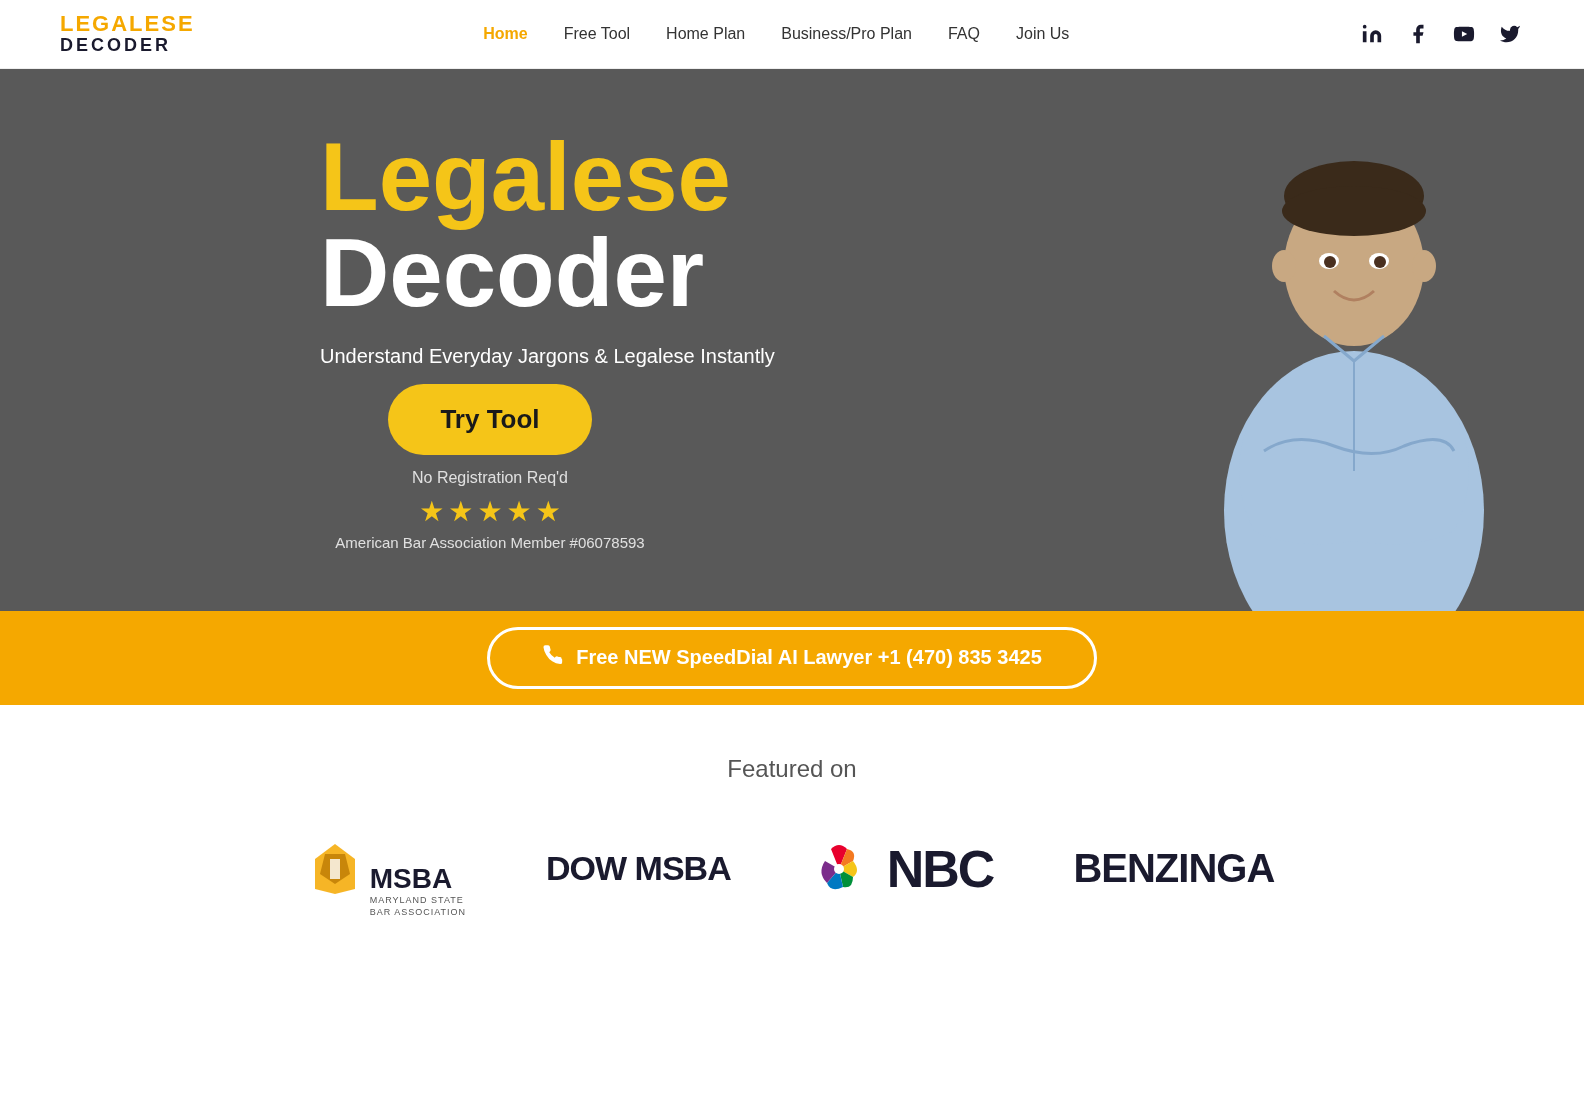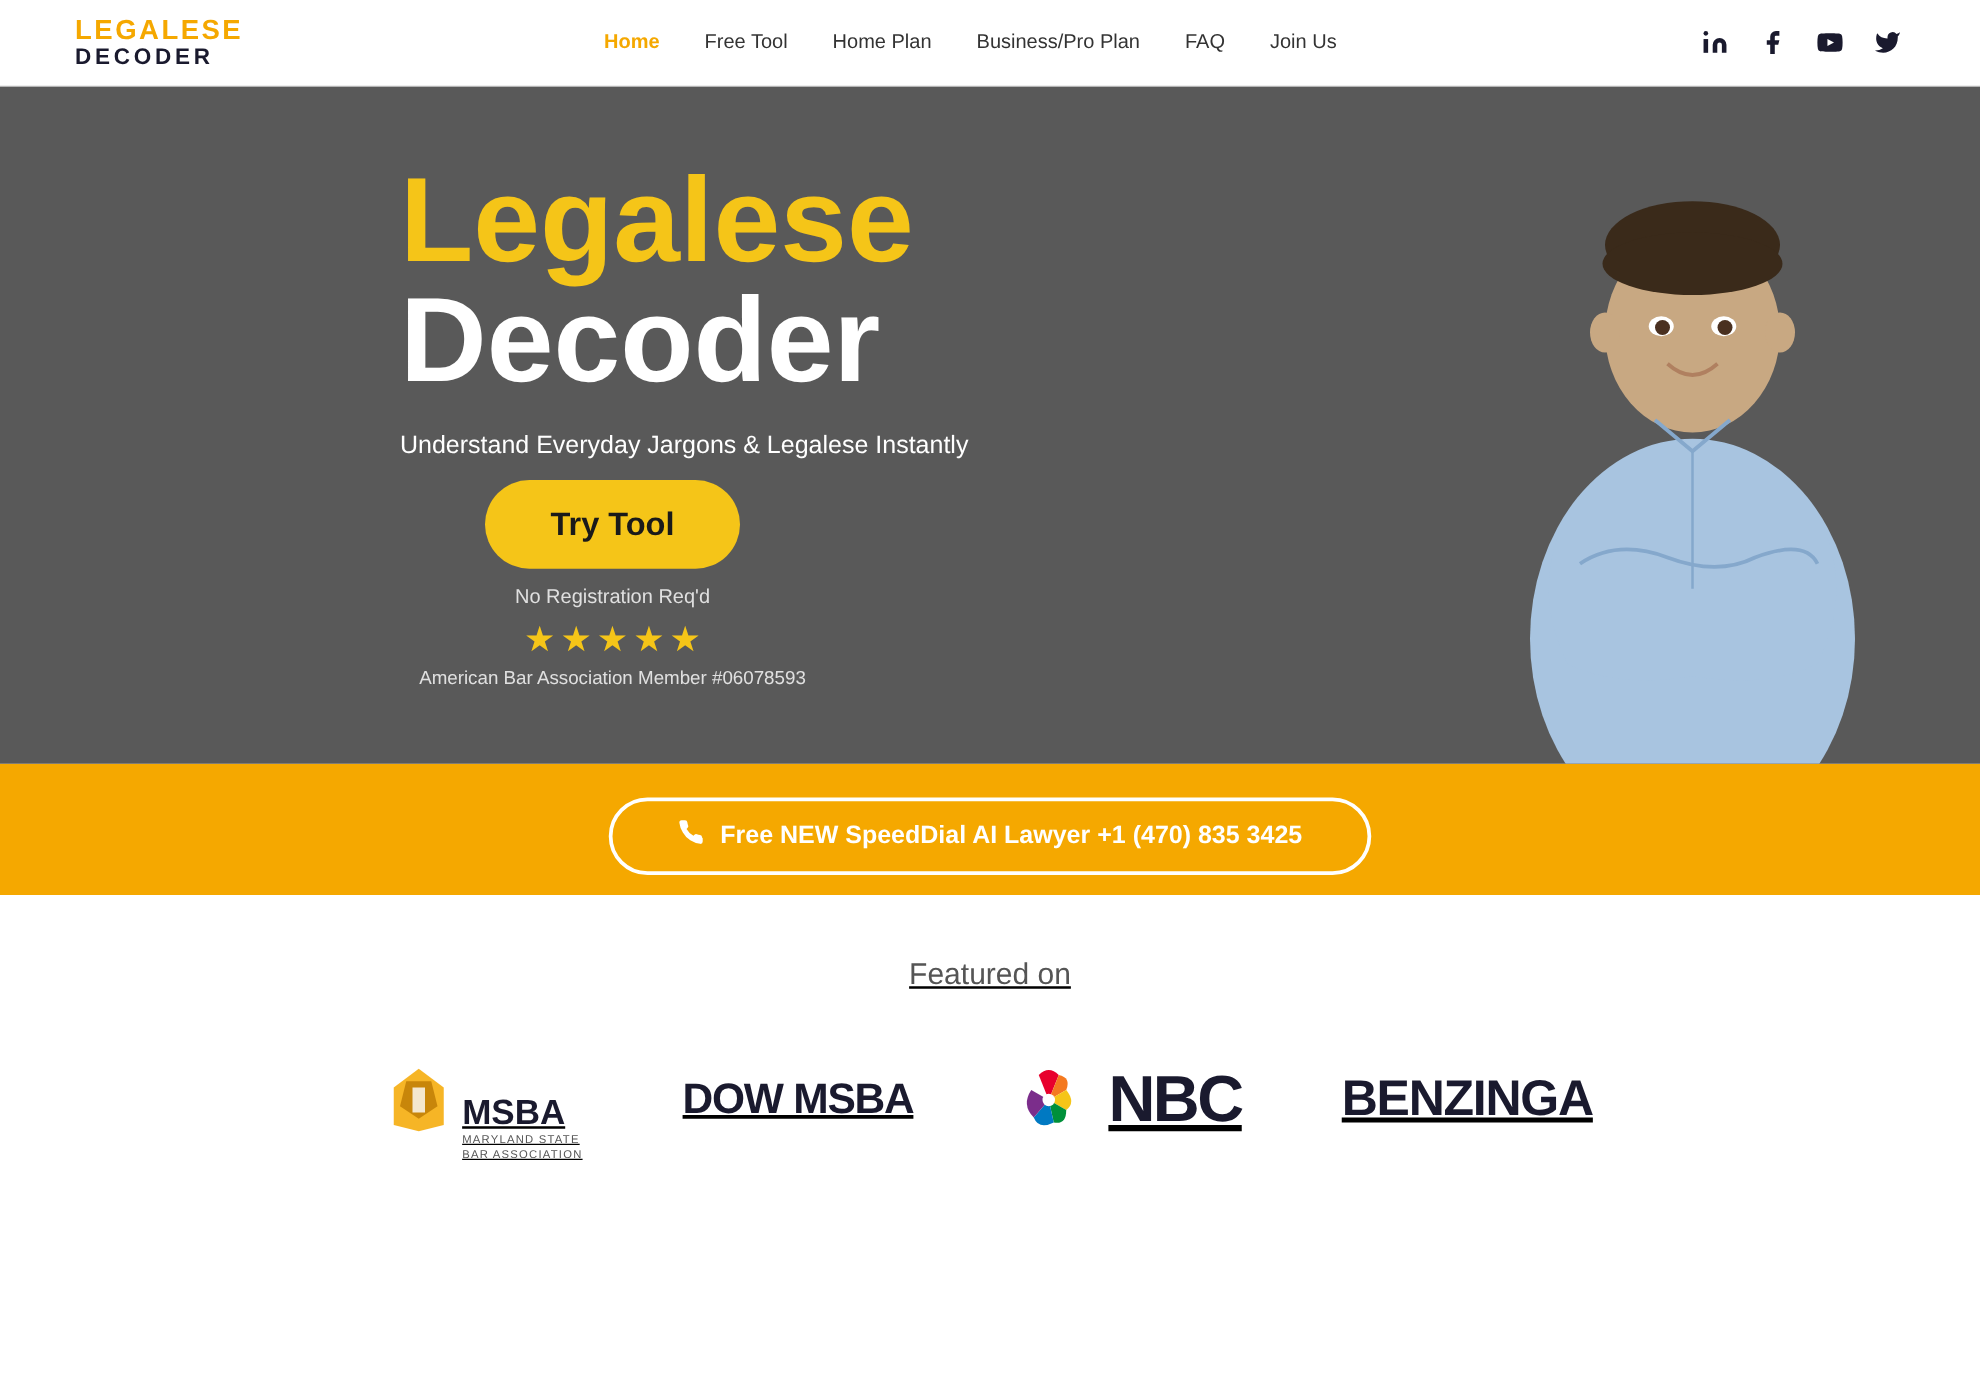--- a/index.html
+++ b/index.html
@@ -152,37 +152,35 @@
     }
     .speed-dial-inner {
       background: #f5a800;
       border: 3px solid #fff;
       border-radius: 40px;
       padding: 14px 52px;
       display: flex;
       align-items: center;
       gap: 12px;
       cursor: pointer;
-      margin-top: 11px;
     }
     .speed-dial-text {
       color: #fff;
       font-size: 20px;
       font-weight: 700;
     }
     .phone-icon-wrap {
       color: #fff;
       font-size: 22px;
     }
 
     
     .featured-section {
       padding: 50px 60px 40px;
       text-align: center;
-      text-decoration: underline;
     }
     .featured-title {
       font-size: 24px;
       color: #555;
       font-weight: 500;
       margin-bottom: 36px;
     }
     .featured-logos {
       display: flex;
       align-items: center;

